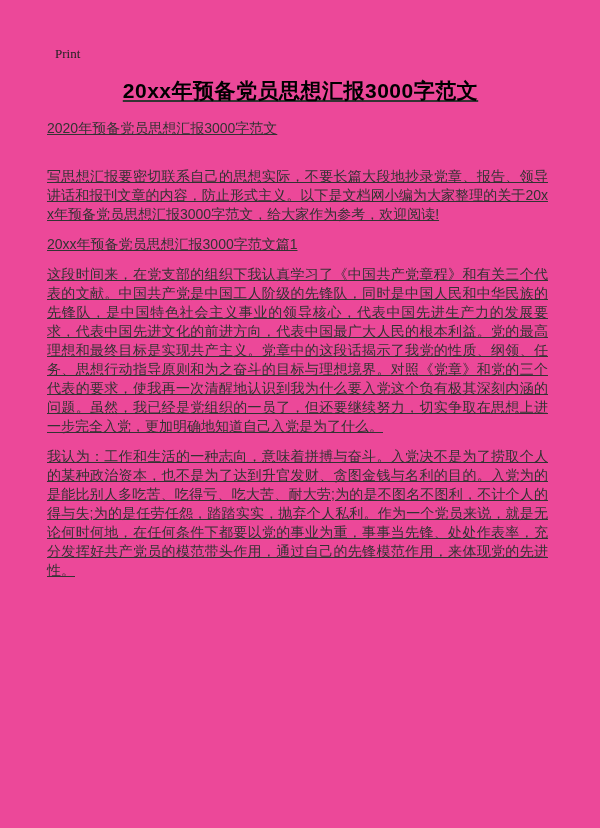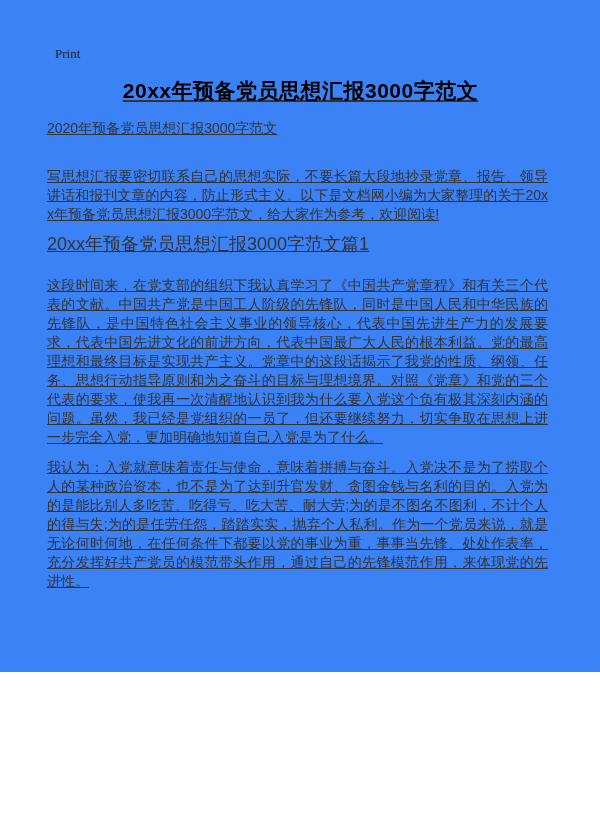--- a/index.html
+++ b/index.html
@@ -3,22 +3,22 @@
 <meta charset="utf-8">
 <style>
   html, body {
     margin: 0;
     padding: 0;
     background: #ffffff;
   }
   .page {
     position: relative;
     width: 600px;
-    height: 672px;
-    background: #3b82f6;
+    height: 828px;
+    background: #ec4899;
     overflow: hidden;
     font-family: "Liberation Sans", sans-serif;
     color: #333333;
   }
   .print-link {
     position: absolute;
     left: 55px;
     top: 46px;
     font-family: "Liberation Serif", serif;
     font-size: 13px;
@@ -50,22 +50,22 @@
   }
   .para {
     margin: 0 6px 11px 0;
     font-size: 14px;
     line-height: 19px;
     text-align: justify;
     color: #333333;
     word-break: break-all;
   }
   .section-heading {
-    margin: 0 0 22px 0;
-    font-size: 18px;
+    margin: 0 0 11px 0;
+    font-size: 14px;
     line-height: 19px;
     color: #333333;
   }
 </style>
 </head>
 <body>
 
 <div class="page">
 
   <a class="print-link">Print</a>
@@ -78,17 +78,17 @@
 
     <p class="para">写思想汇报要密切联系自己的思想实际，不要长篇大段地抄录党章、报告、领导讲话和报刊文章的内容，防止形式主义。以下是文档网小编为大家整理的关于20xx年预备党员思想汇报3000字范文，给大家作为参考，欢迎阅读!</p>
 
     <p class="section-heading">20xx年预备党员思想汇报3000字范文篇1</p>
 
 
 
 
     <p class="para">这段时间来，在党支部的组织下我认真学习了《中国共产党章程》和有关三个代表的文献。中国共产党是中国工人阶级的先锋队，同时是中国人民和中华民族的先锋队，是中国特色社会主义事业的领导核心，代表中国先进生产力的发展要求，代表中国先进文化的前进方向，代表中国最广大人民的根本利益。党的最高理想和最终目标是实现共产主义。党章中的这段话揭示了我党的性质、纲领、任务、思想行动指导原则和为之奋斗的目标与理想境界。对照《党章》和党的三个代表的要求，使我再一次清醒地认识到我为什么要入党这个负有极其深刻内涵的问题。虽然，我已经是党组织的一员了，但还要继续努力，切实争取在思想上进一步完全入党，更加明确地知道自己入党是为了什么。</p>
 
-    <p class="para">我认为：入党就意味着责任与使命，意味着拼搏与奋斗。入党决不是为了捞取个人的某种政治资本，也不是为了达到升官发财、贪图金钱与名利的目的。入党为的是能比别人多吃苦、吃得亏、吃大苦、耐大劳;为的是不图名不图利，不计个人的得与失;为的是任劳任怨，踏踏实实，抛弃个人私利。作为一个党员来说，就是无论何时何地，在任何条件下都要以党的事业为重，事事当先锋、处处作表率，充分发挥好共产党员的模范带头作用，通过自己的先锋模范作用，来体现党的先进性。</p>
+    <p class="para">我认为：工作和生活的一种志向，意味着拼搏与奋斗。入党决不是为了捞取个人的某种政治资本，也不是为了达到升官发财、贪图金钱与名利的目的。入党为的是能比别人多吃苦、吃得亏、吃大苦、耐大劳;为的是不图名不图利，不计个人的得与失;为的是任劳任怨，踏踏实实，抛弃个人私利。作为一个党员来说，就是无论何时何地，在任何条件下都要以党的事业为重，事事当先锋、处处作表率，充分发挥好共产党员的模范带头作用，通过自己的先锋模范作用，来体现党的先进性。</p>
 
 
   </div>
 </div>
 
 </body></html>

